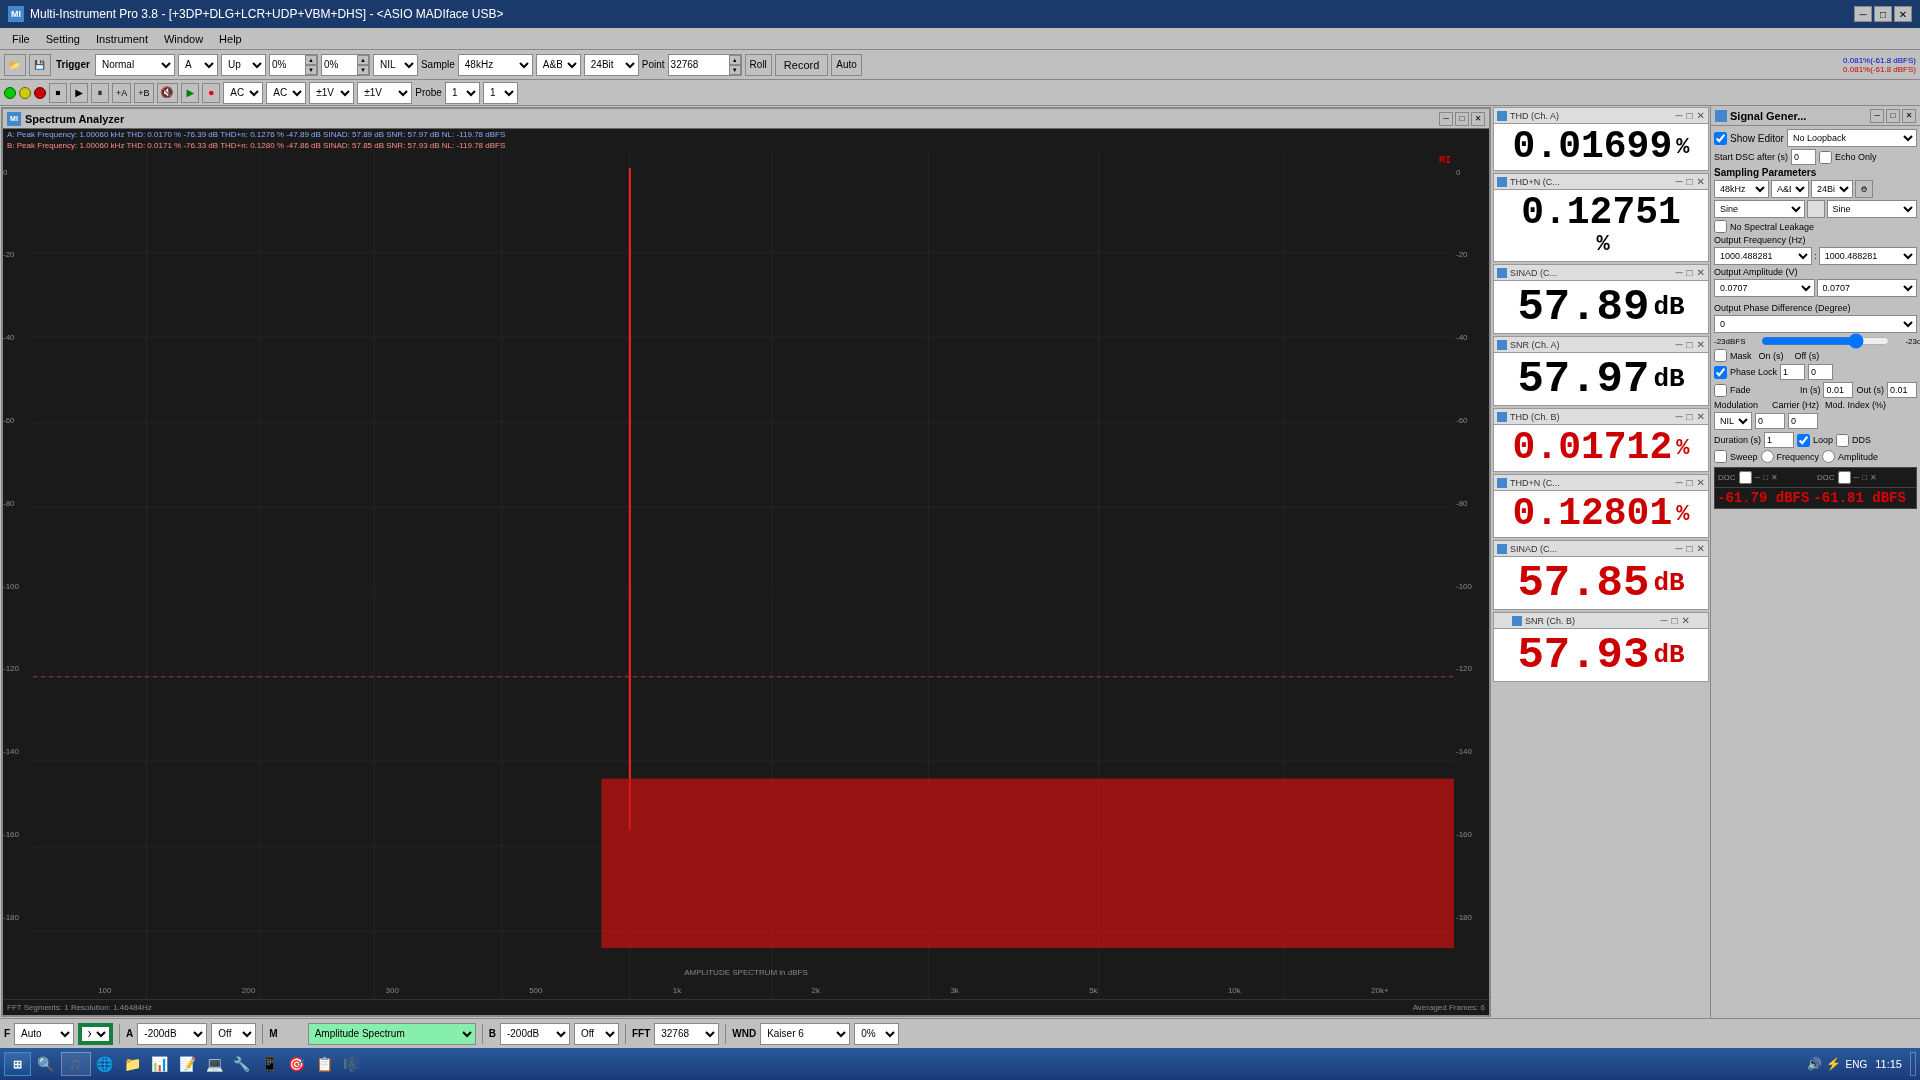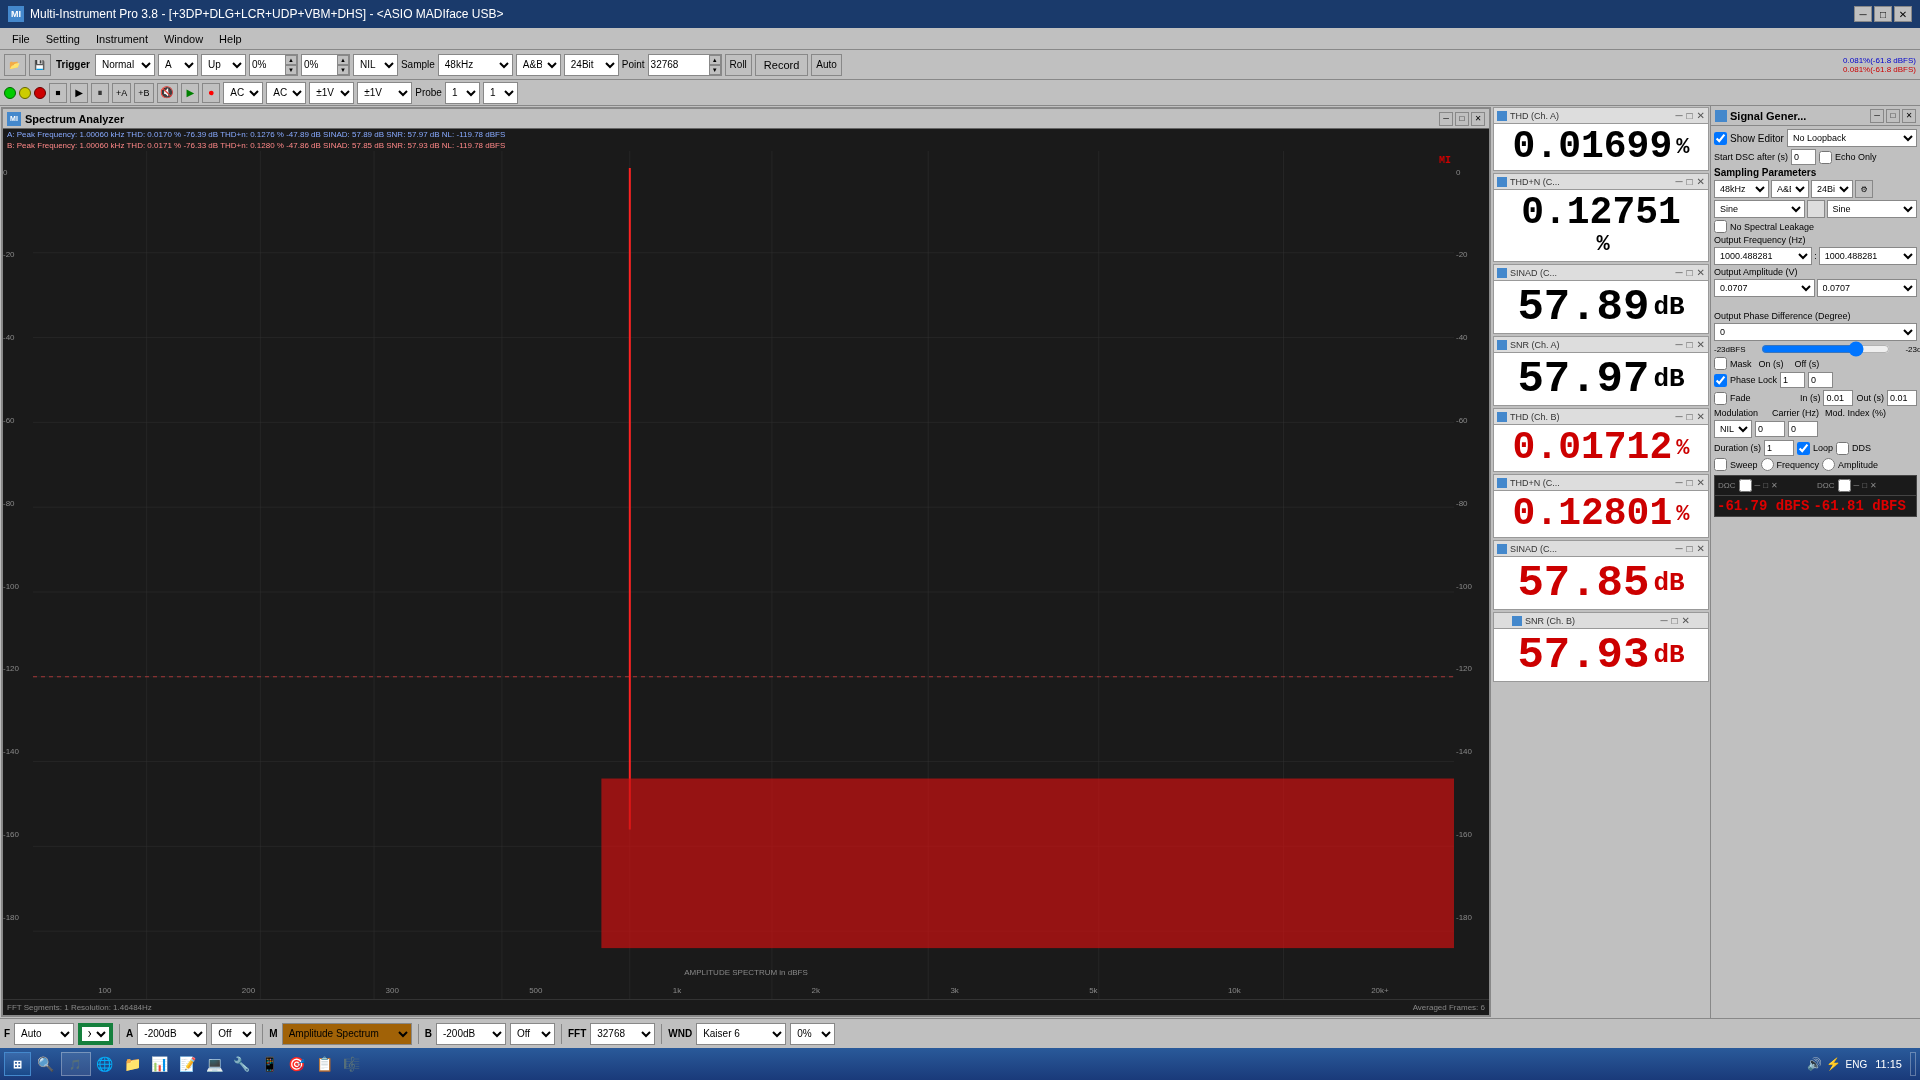--- a/index.html
+++ b/index.html
@@ -63,21 +63,21 @@
 </div>
 
 <div id="toolbar" style="background:#c0c0c0;height:30px;display:flex;align-items:center;padding:2px 4px;gap:3px;border-bottom:1px solid #888;">
   <button class="tb-btn" style="font-size:9px;">📂</button>
   <button class="tb-btn" style="font-size:9px;">💾</button>
 
   <div style="display:flex;align-items:center;gap:2px;">
     <span style="font-size:10px;font-weight:bold;background:#c0c0c0;padding:0 2px;">Trigger</span>
   </div>
 
-  <select class="tb-select" style="width:60px;">
+  <select class="tb-select" style="width:80px;">
     <option>Normal</option>
   </select>
 
   <select class="tb-select" style="width:40px;">
     <option>A</option>
   </select>
 
   <select class="tb-select" style="width:45px;">
     <option>Up</option>
   </select>
@@ -483,21 +483,21 @@
         </select>
         <span style="font-size:9px;">:</span>
         <select style="border:1px solid #888;background:white;font-size:9px;height:18px;padding:0 1px;flex:1;">
           <option>1000.488281</option>
         </select>
       </div>
 
       <div style="margin-bottom:2px;">
         <span style="font-size:9px;display:block;">Output Amplitude (V)</span>
       </div>
-      <div style="display:flex;align-items:center;margin-bottom:14px;gap:2px;">
+      <div style="display:flex;align-items:center;margin-bottom:6px;gap:2px;">
         <select style="border:1px solid #888;background:white;font-size:9px;height:18px;padding:0 1px;flex:1;">
           <option>0.0707</option>
         </select>
         <select style="border:1px solid #888;background:white;font-size:9px;height:18px;padding:0 1px;flex:1;">
           <option>0.0707</option>
         </select>
       </div>
 
       <div style="margin-bottom:2px;">
         <span style="font-size:9px;display:block;">Output Phase Difference (Degree)</span>
@@ -610,21 +610,21 @@
   <div style="width:1px;height:20px;background:#888;margin:0 2px;"></div>
   <span style="font-size:10px;font-weight:bold;">A</span>
   <select style="background:white;border:1px solid #888;font-size:10px;height:22px;padding:0 2px;width:70px;">
     <option>-200dB</option>
   </select>
   <select style="background:white;border:1px solid #888;font-size:10px;height:22px;padding:0 2px;width:45px;">
     <option>Off</option>
   </select>
   <div style="width:1px;height:20px;background:#888;margin:0 2px;"></div>
   <span style="font-size:10px;font-weight:bold;">M</span>
-  <select style="background:#a16207;border:1px solid #888;font-size:10px;height:22px;padding:0 2px;width:130px;">
+  <select style="background:#86efac;border:1px solid #888;font-size:10px;height:22px;padding:0 2px;width:168px;margin-left:26px;">
     <option>Amplitude Spectrum</option>
   </select>
   <div style="width:1px;height:20px;background:#888;margin:0 2px;"></div>
   <span style="font-size:10px;font-weight:bold;">B</span>
   <select style="background:white;border:1px solid #888;font-size:10px;height:22px;padding:0 2px;width:70px;">
     <option>-200dB</option>
   </select>
   <select style="background:white;border:1px solid #888;font-size:10px;height:22px;padding:0 2px;width:45px;">
     <option>Off</option>
   </select>

